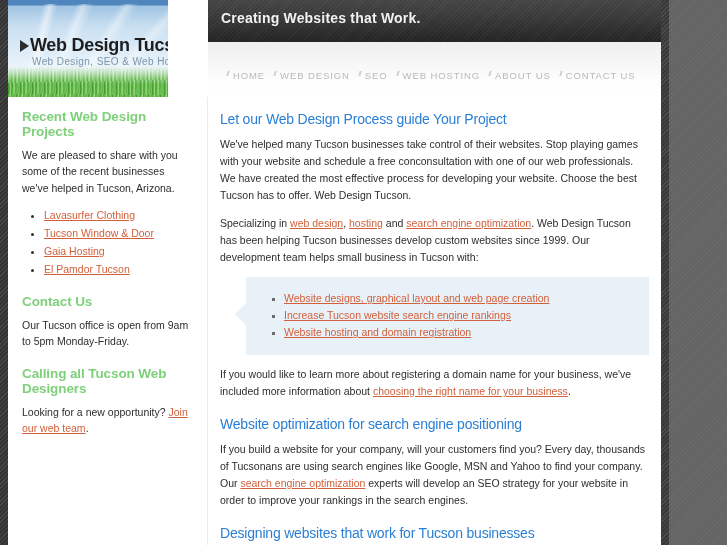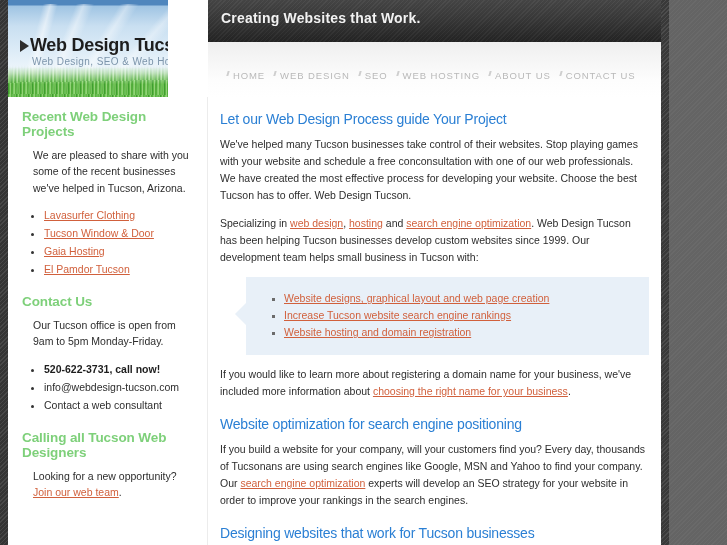--- a/index.html
+++ b/index.html
@@ -229,21 +229,21 @@
     font-size: 13.5px;
     font-weight: bold;
     margin: 0 0 8px 0;
     letter-spacing: -0.1px;
   }
   .sb-h.second { margin-top: 16px; }
   .sb-p {
     font-size: 10.5px;
     color: #2d2d2d;
     line-height: 1.55;
-    margin: 0 0 10px 11px;
+    margin: 0 0 10px 0;
   }
   .sb-list {
     margin: 0 0 4px 0;
     padding-left: 22px;
     list-style: disc;
   }
   .sb-list li {
     font-size: 10.5px;
     line-height: 1.72;
     color: #2d2d2d;
@@ -370,25 +370,20 @@
       <p class="sb-p">We are pleased to share with you some of the recent businesses we've helped in Tucson, Arizona.</p>
       <ul class="sb-list">
         <li><a class="link" href="#">Lavasurfer Clothing</a></li>
         <li><a class="link" href="#">Tucson Window &amp; Door</a></li>
         <li><a class="link" href="#">Gaia Hosting</a></li>
         <li><a class="link" href="#">El Pamdor Tucson</a></li>
       </ul>
 
       <h2 class="sb-h second">Contact Us</h2>
       <p class="sb-p">Our Tucson office is open from 9am to 5pm Monday-Friday.</p>
-      <ul class="sb-list plain">
-        <li><span class="sb-phone">520-622-3731, call now!</span></li>
-        <li><span>info@webdesign-tucson.com</span></li>
-        <li><span>Contact a web consultant</span></li>
-      </ul>
 
       <h2 class="sb-h second">Calling all Tucson Web Designers</h2>
       <p class="sb-p"><span>Looking for a new opportunity? </span><a class="link" href="#">Join our web team</a><span>.</span></p>
     </div>
   </div>
 
   <div class="divider-v"></div>
 
   <div class="main">
 

